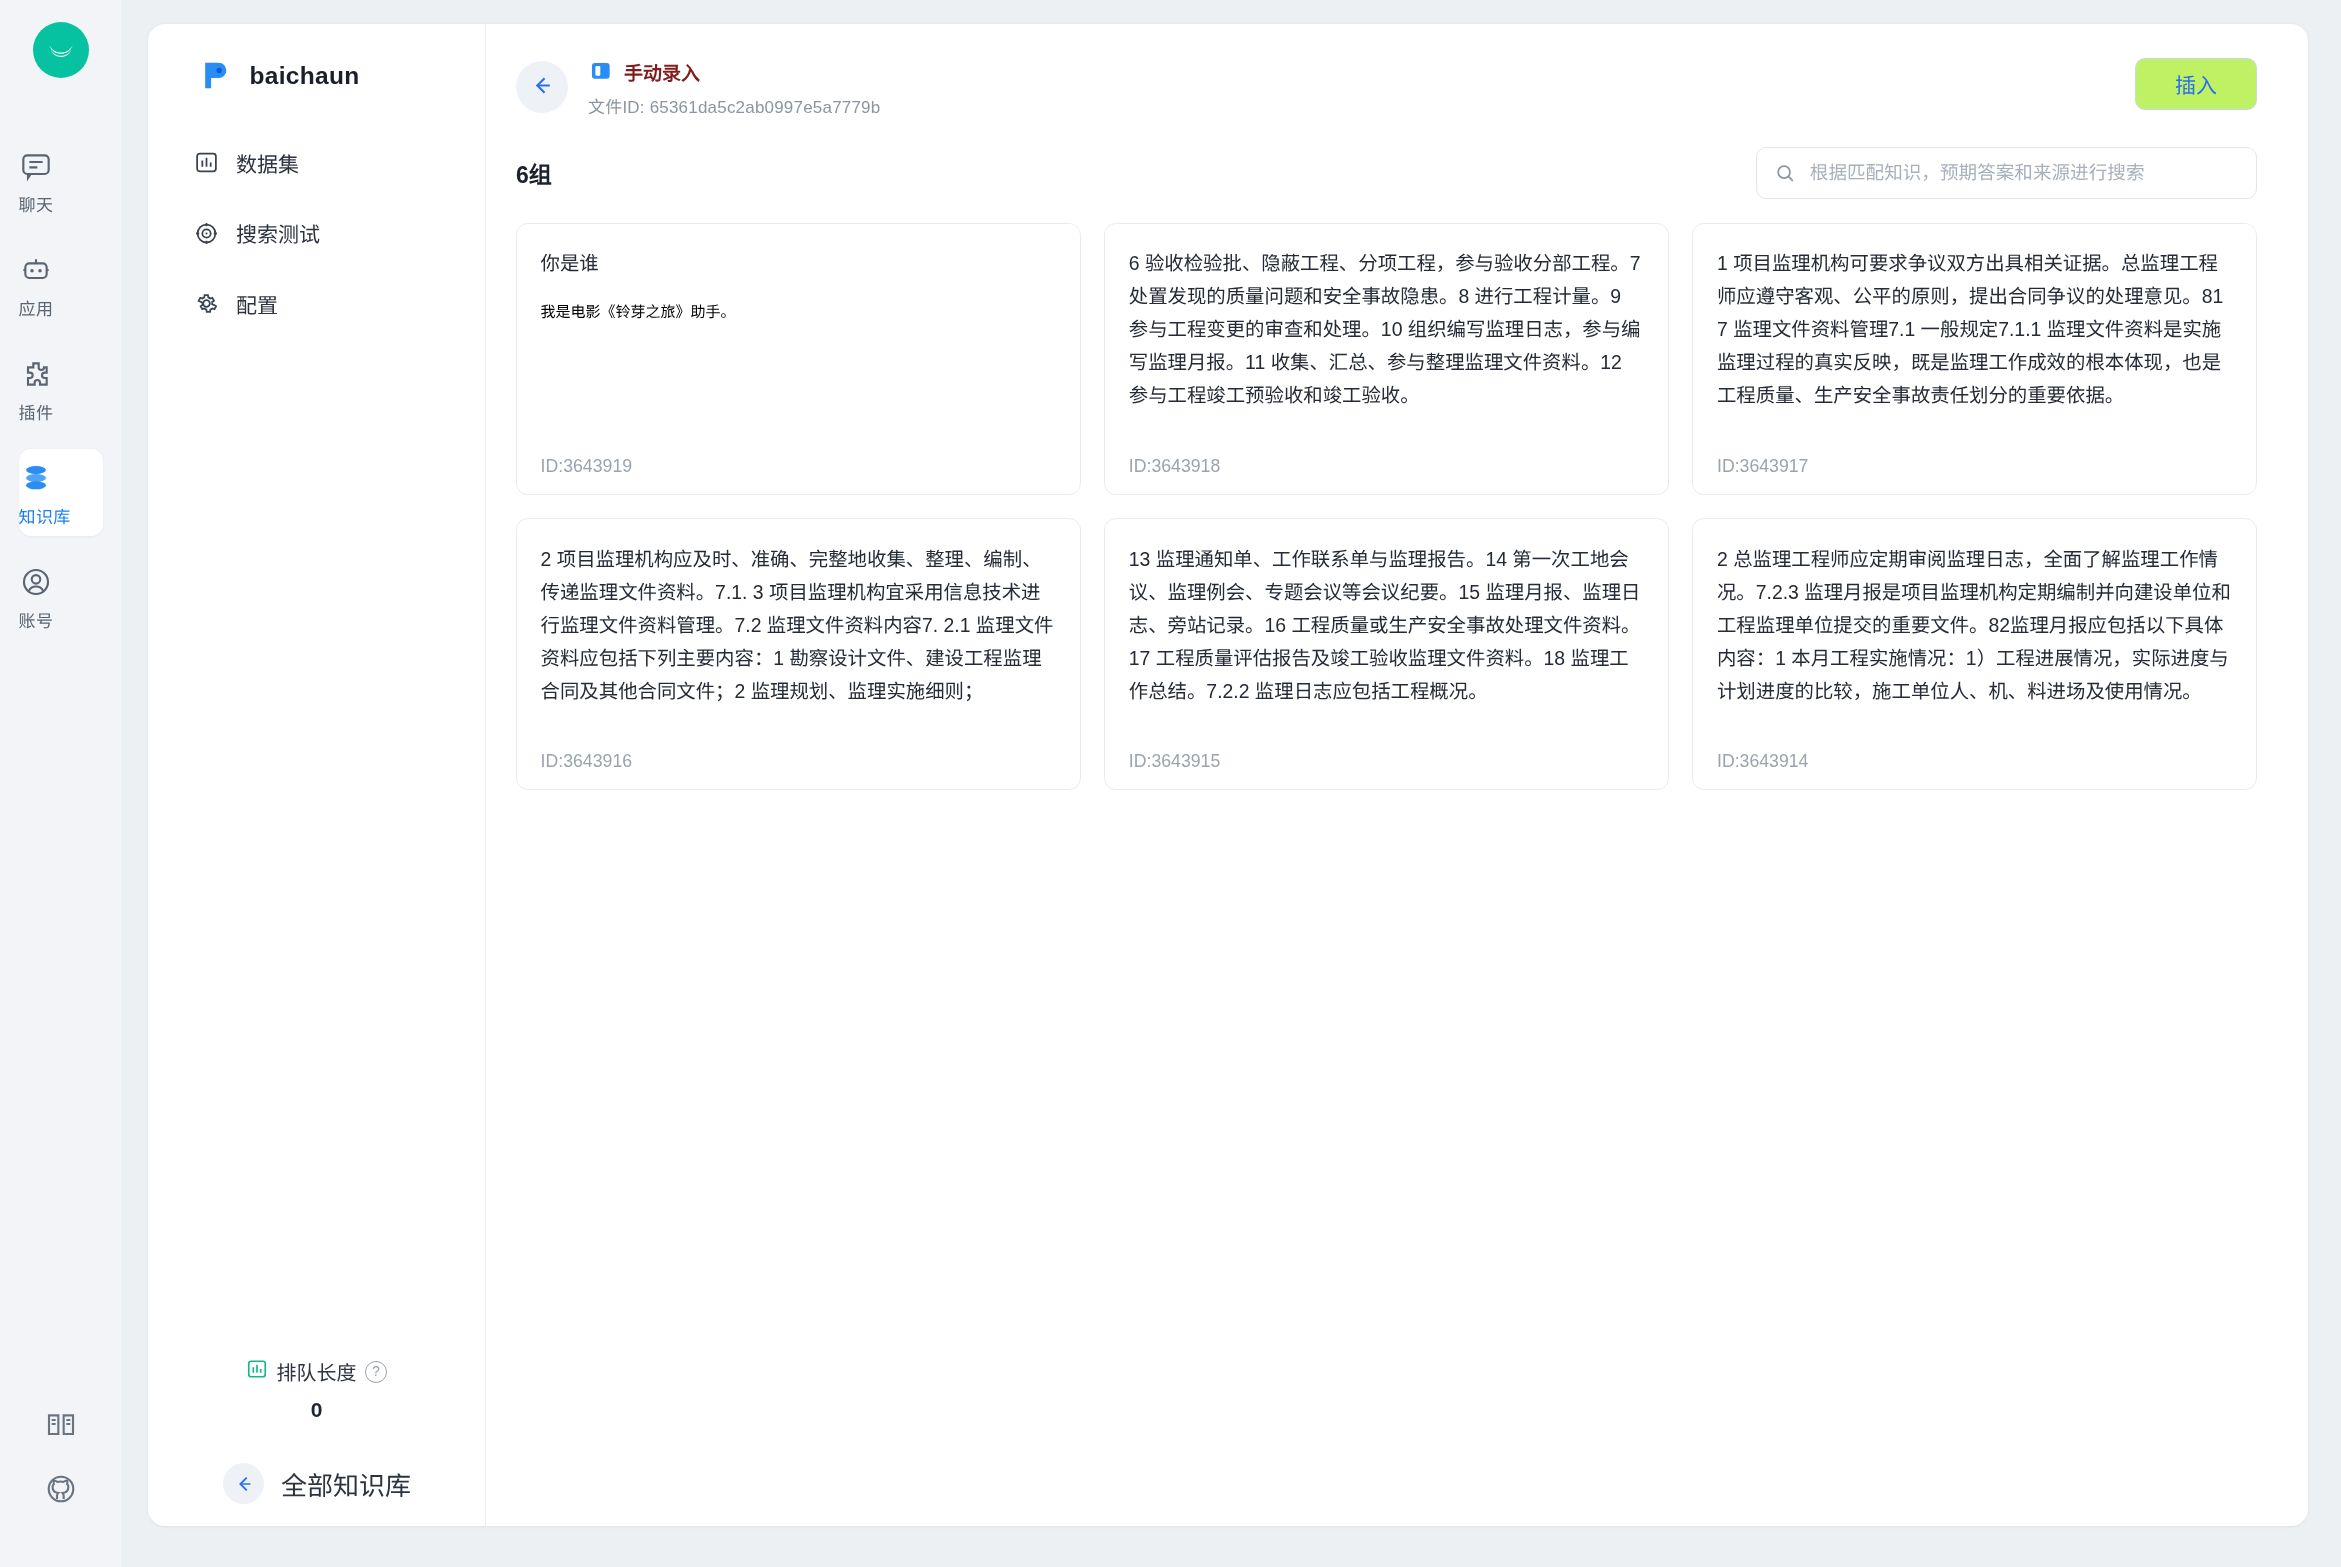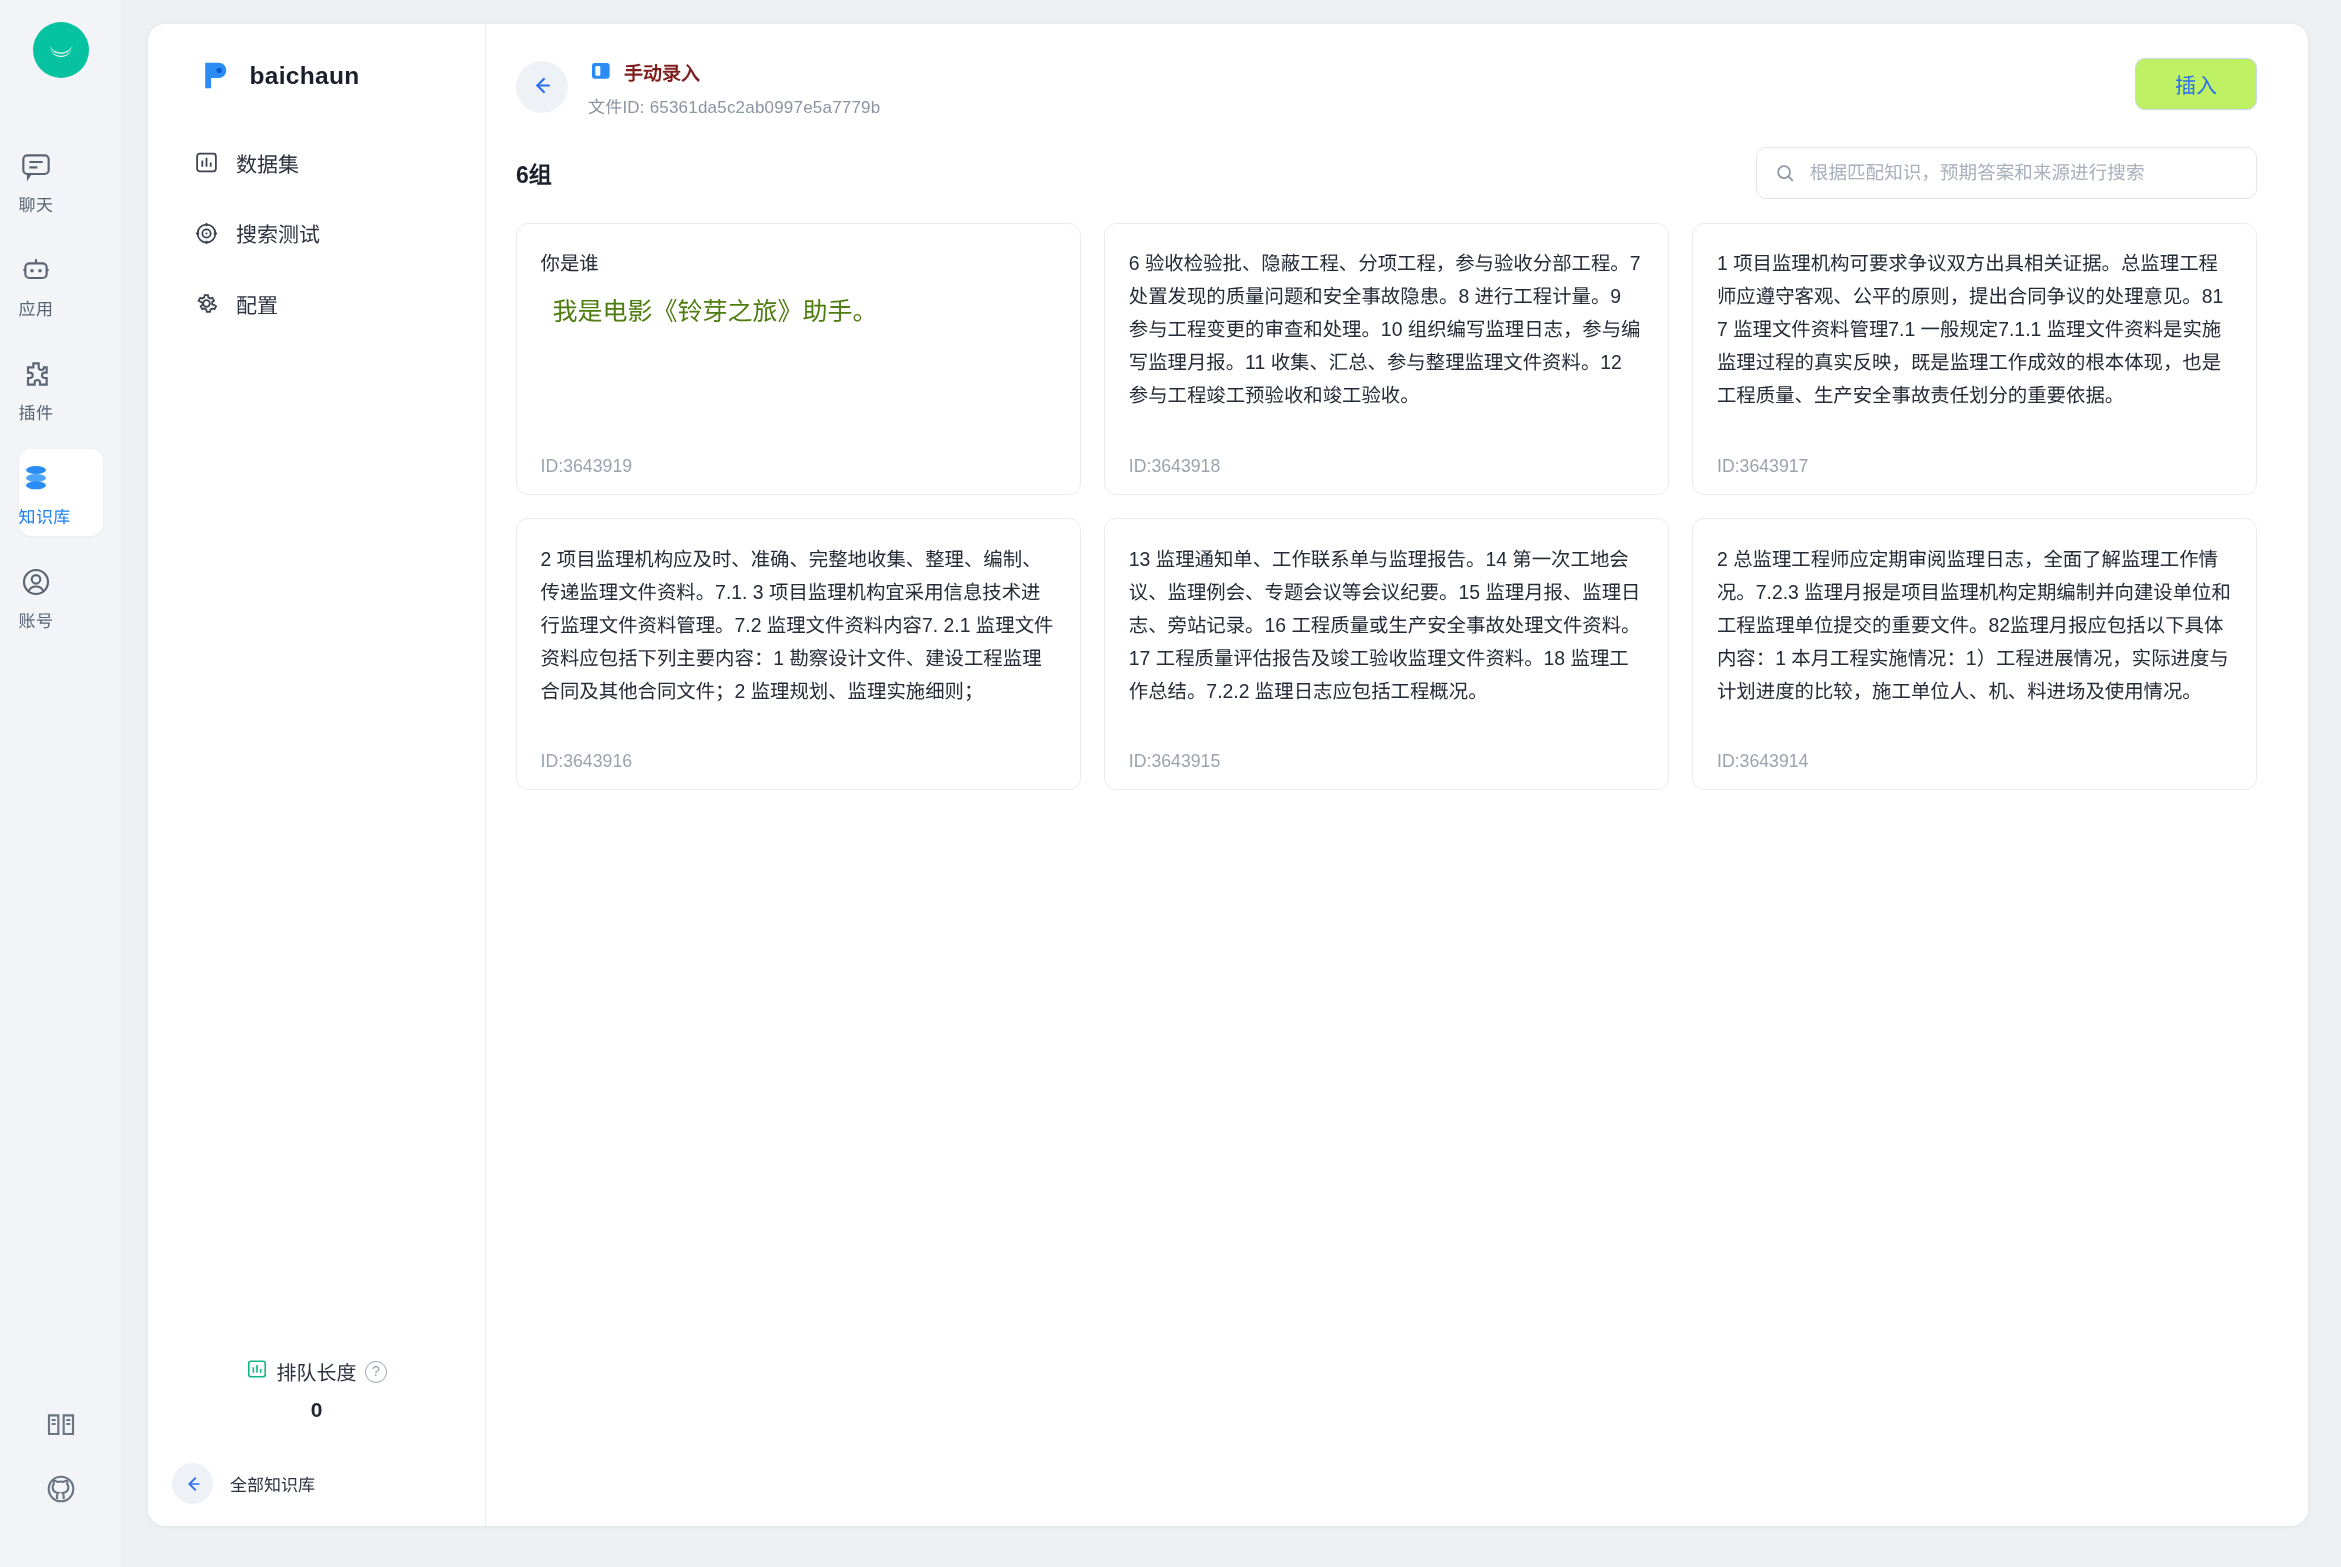--- a/index.html
+++ b/index.html
@@ -126,22 +126,22 @@
     border: 1.3px solid #9aa3ae; color: #9aa3ae;
     font-size: 14.3px; line-height: 19.4px; text-align: center;
     display: inline-block;
   }
   .queue-value {
     font-size: 21px; font-weight: bold; color: #1f2630;
     margin-top: 11.8px;
   }
   .all-kb {
     display: flex; align-items: center;
-    padding-left: 24px;
-    font-size: 17px; color: #2c333f;
+    padding-left: 75px;
+    font-size: 26px; color: #2c333f;
     cursor: pointer;
   }
   .all-kb .back-circle {
     width: 41px; height: 41px; border-radius: 50%;
     background: #eef1f6;
     display: flex; align-items: center; justify-content: center;
     margin-right: 17px;
     color: #2b6ef0;
   }
   .all-kb .back-circle svg { width: 22px; height: 22px; }
@@ -239,24 +239,24 @@
     font-size: 19.4px;
     line-height: 33px;
     color: #252b36;
     margin: 0 0 15px 0;
     display: -webkit-box;
     -webkit-line-clamp: 5;
     -webkit-box-orient: vertical;
     overflow: hidden;
   }
   .card-a {
-    font-size: 25px;
+    font-size: 15px;
     line-height: 33px;
-    color: #4d7c0f;
-    margin: 12px;
+    color: #000000;
+    margin: 0;
   }
   .card-fade {
     position: absolute;
     left: 0; right: 0; bottom: 0;
     height: 35px;
     background: linear-gradient(to bottom, rgba(255,255,255,0), #ffffff 85%);
     pointer-events: none;
   }
   .card-id {
     font-size: 17.7px;

